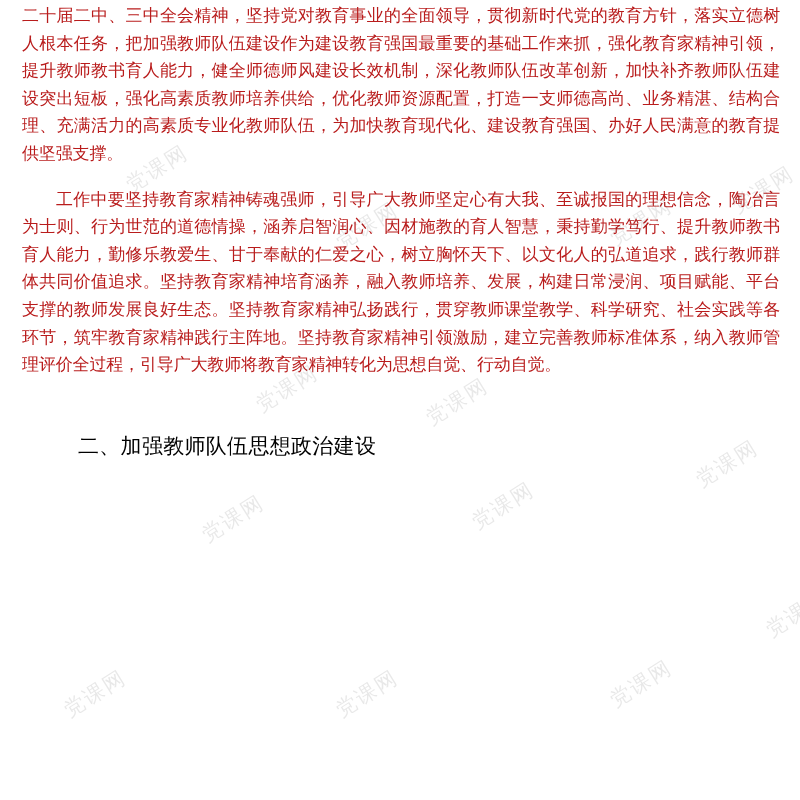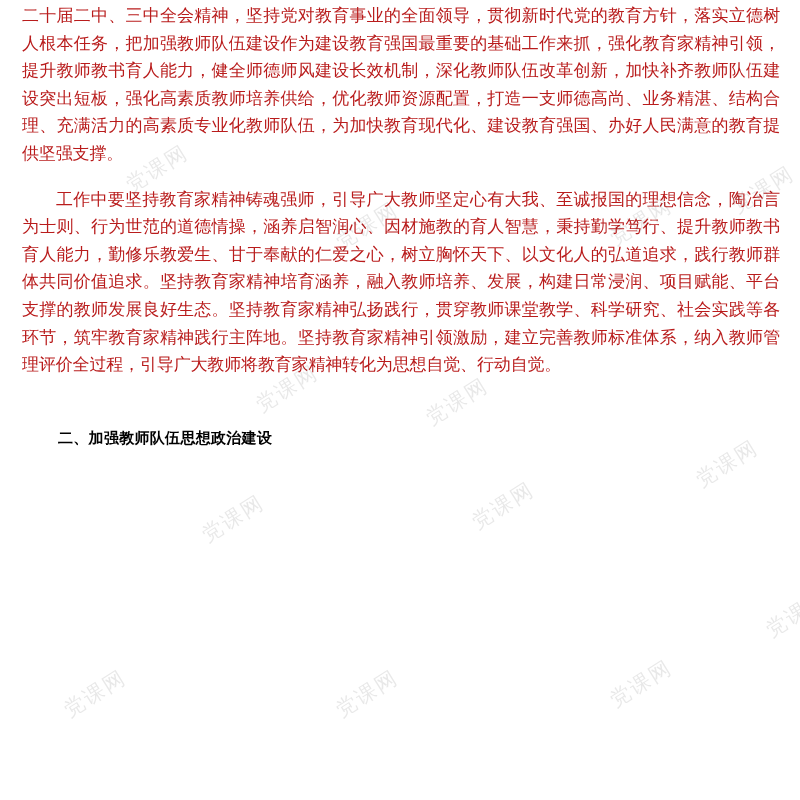--- a/index.html
+++ b/index.html
@@ -68,25 +68,25 @@
     text-indent: 2em;
   }
   .para.cont {
     text-indent: 0;
   }
   .gap-md { height: 14px; }
   .gap-lg { height: 22px; }
 
   .heading {
     font-family: "DejaVu Sans", "Liberation Sans", sans-serif;
-    font-size: 15px;
+    font-size: 21px;
     line-height: 27.6px;
-    font-weight: 700;
+    font-weight: 400;
     color: #000000;
-    margin: 8px;
+    margin: 16px;
     text-indent: 2em;
     letter-spacing: 0.3px;
   }
 </style>
 </head>
 <body>
 
 <div id="page">
 
   <div id="watermarks">

